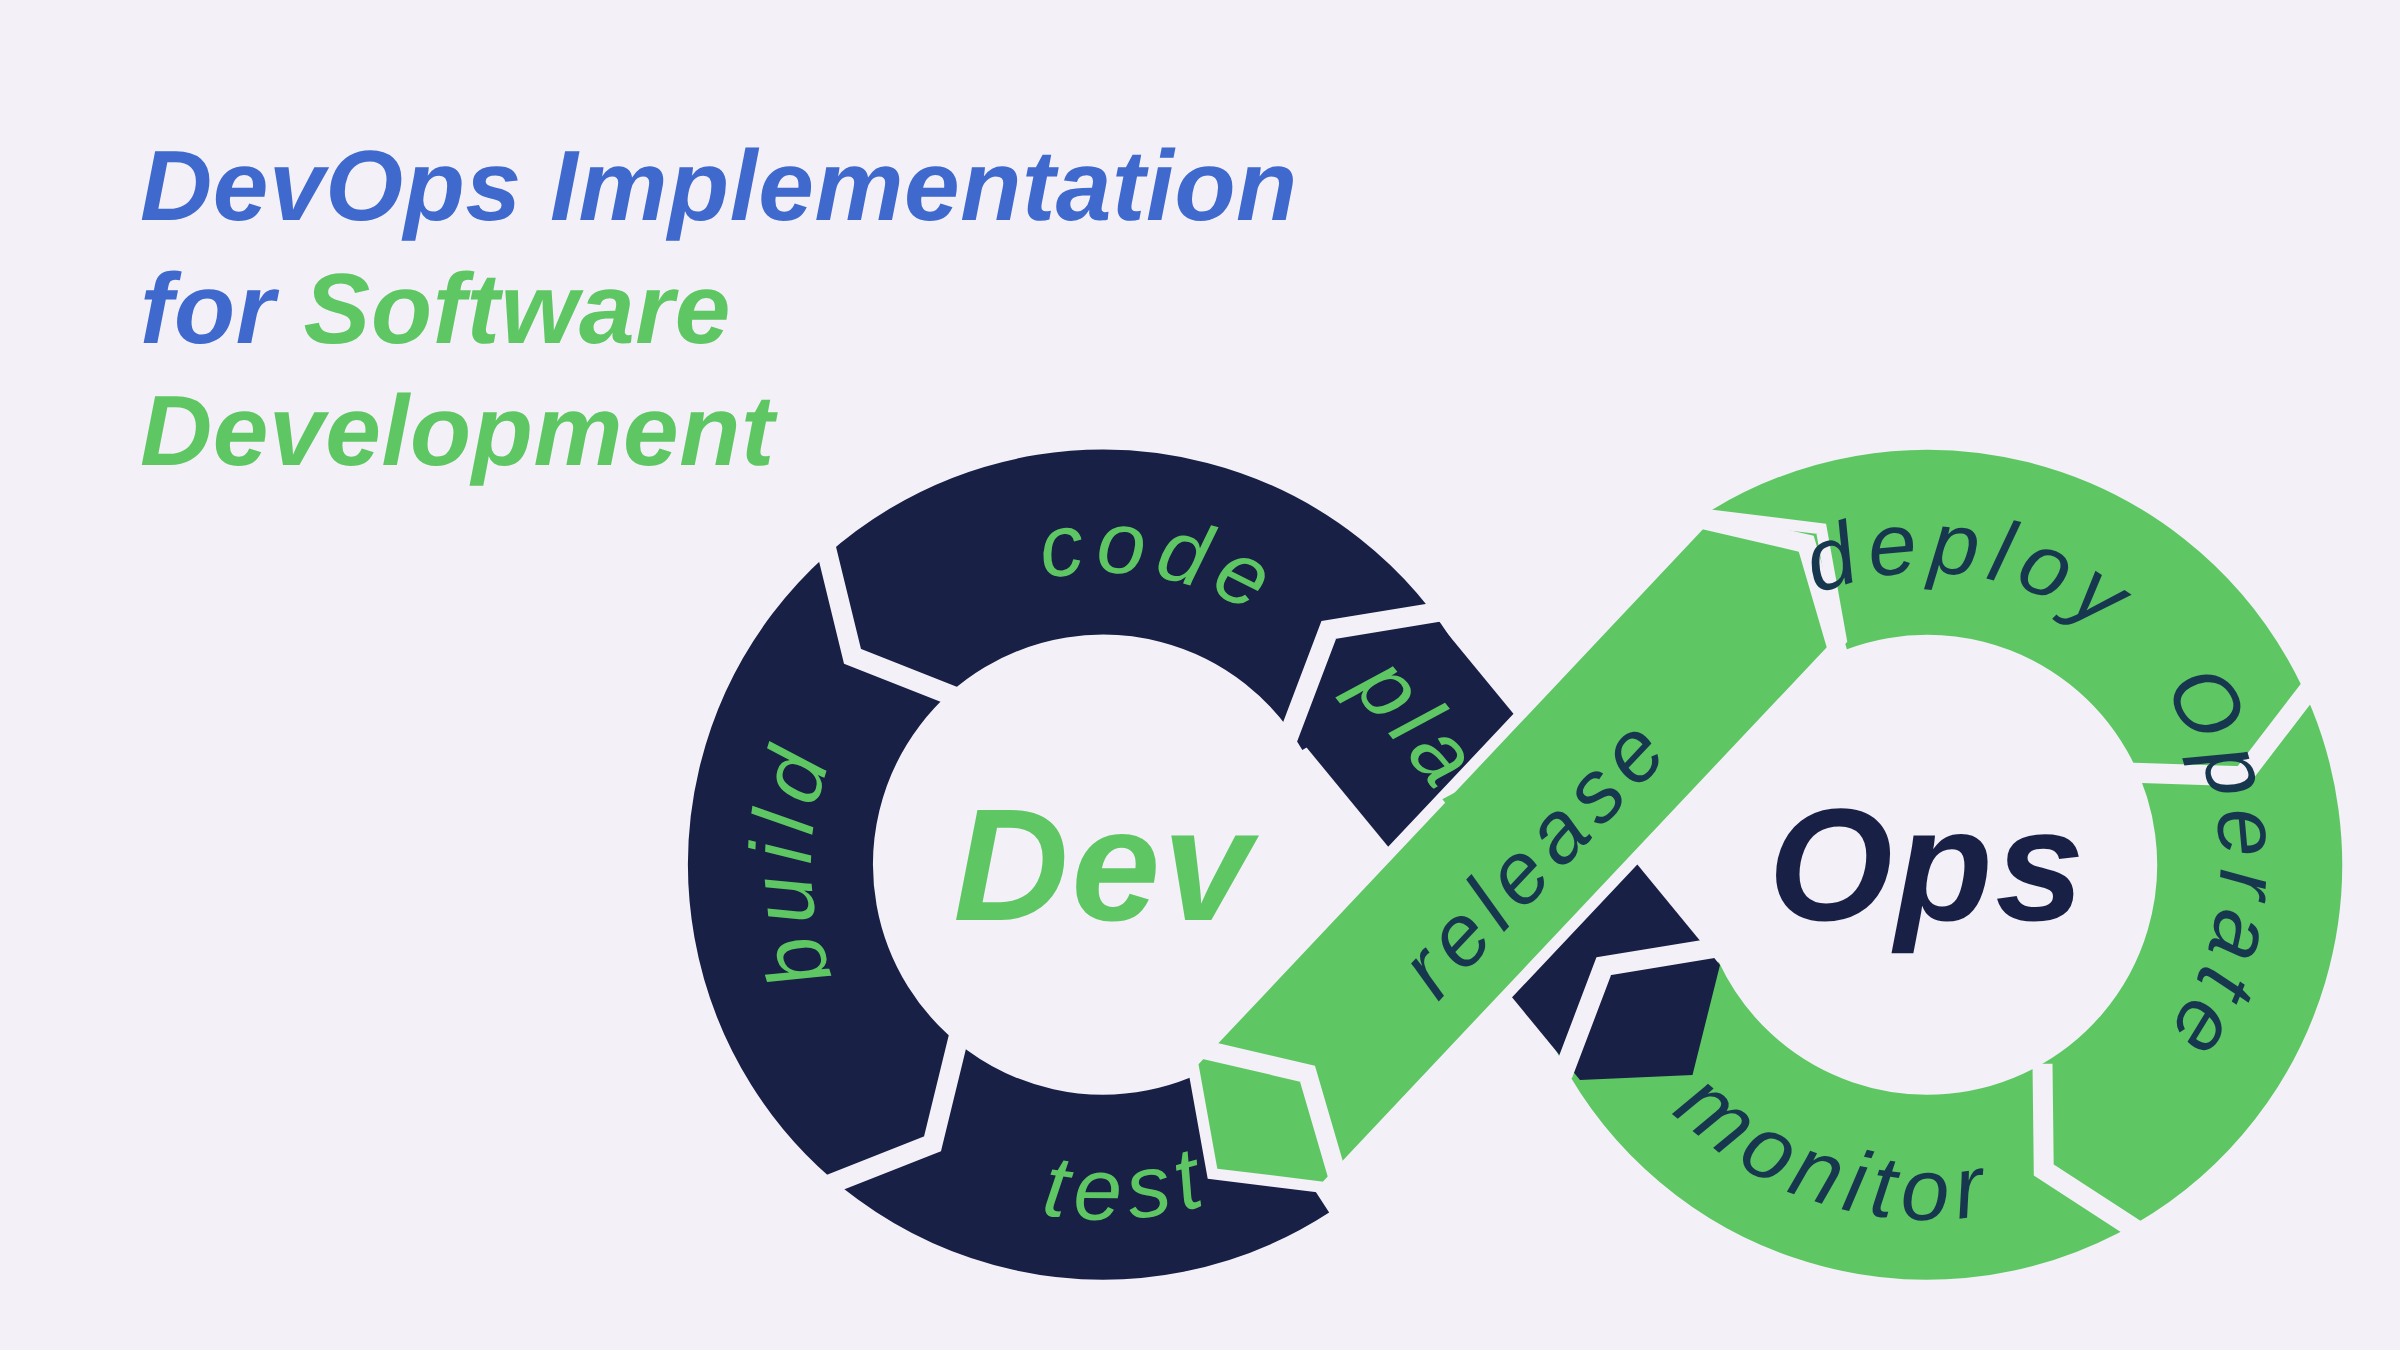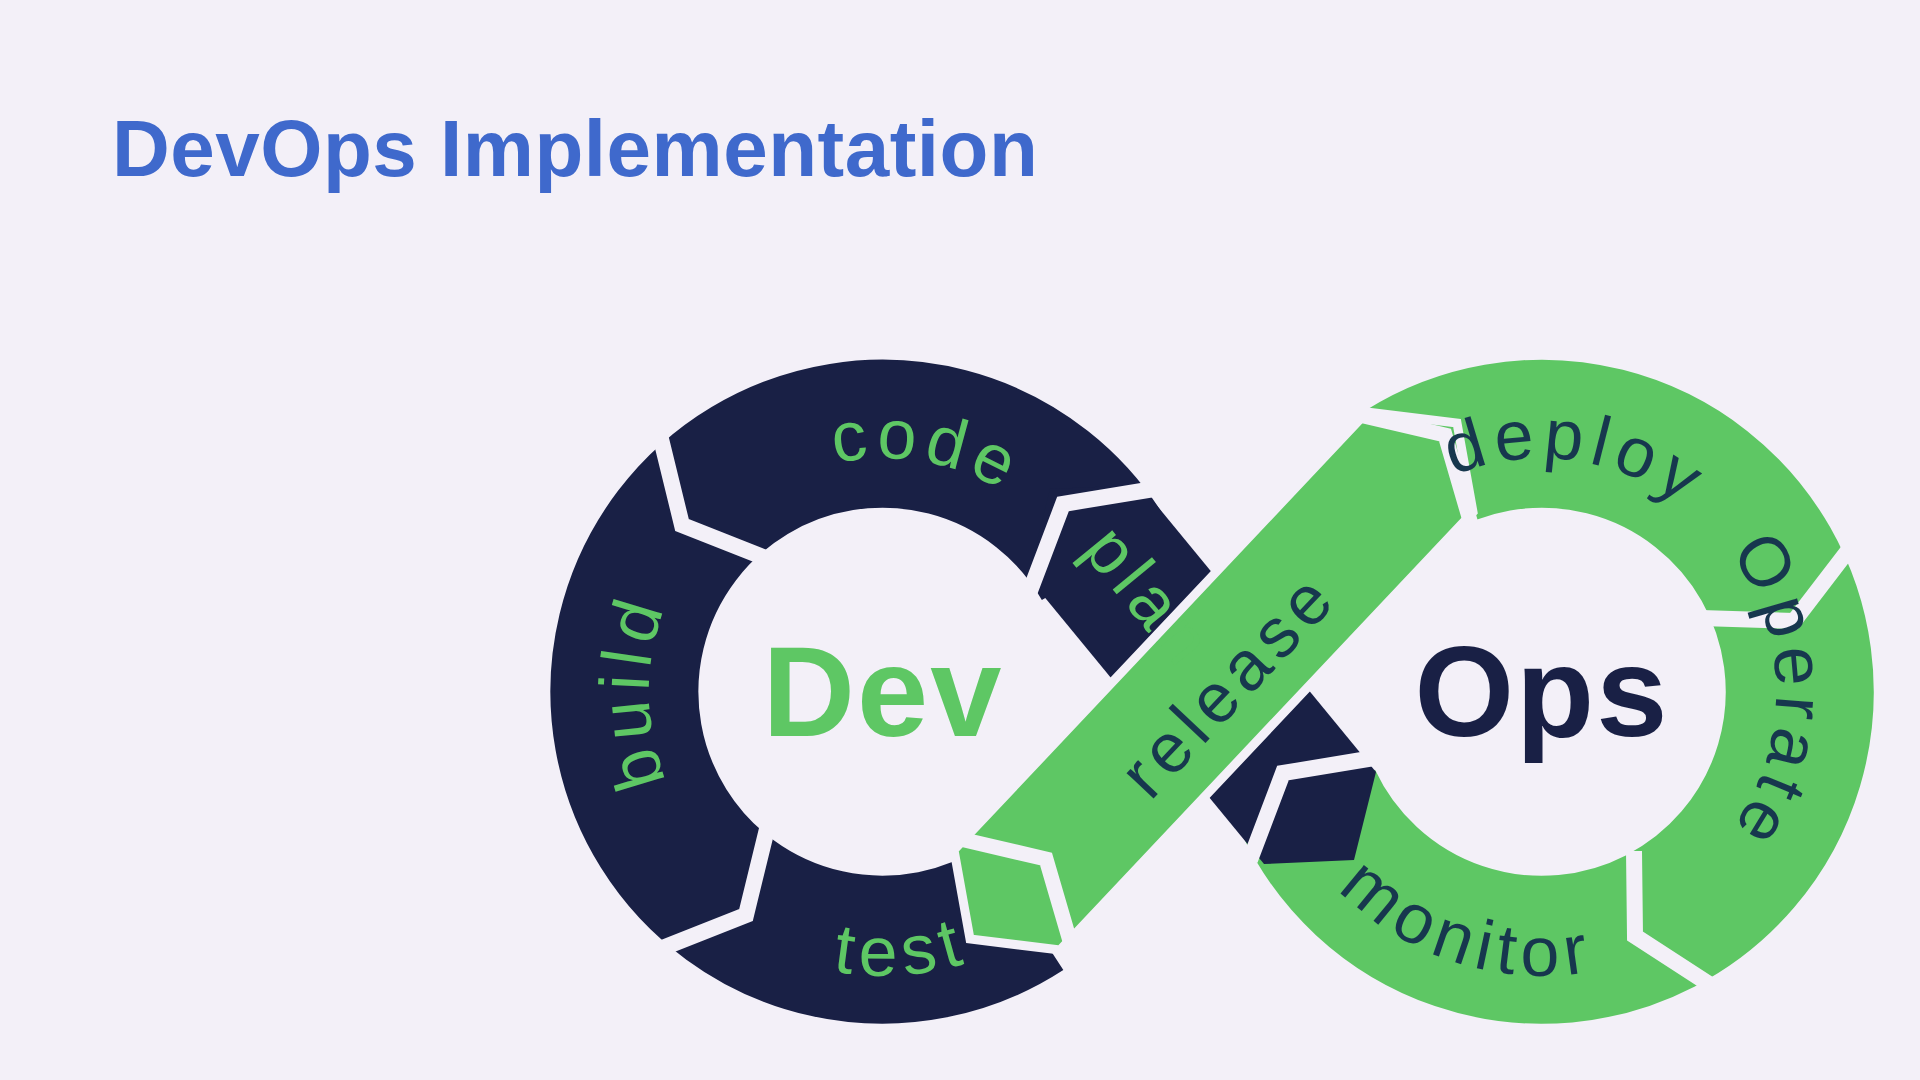--- a/index.html
+++ b/index.html
@@ -8,20 +8,21 @@
     width: 1920px;
     height: 1080px;
     overflow: hidden;
     background: #F3F0F8;
     font-family: "Liberation Sans", sans-serif;
   }
   .stage-wrap {
     position: relative;
     width: 1920px;
     height: 1080px;
+    font-style: italic;
   }
   .headline {
     position: absolute;
     left: 112px;
     top: 100px;
     font-weight: bold;
     font-size: 80px;
     line-height: 98px;
     letter-spacing: 0.5px;
     white-space: nowrap;
@@ -46,20 +47,22 @@
     letter-spacing: 2px;
   }
 </style>
 </head>
 <body>
 
 <div class="stage-wrap">
 
   <div class="headline">
     <div><span class="blue">DevOps Implementation</span></div>
+    <div><span class="blue">for</span><span>&nbsp;</span><span class="green">Software</span></div>
+    <div><span class="green">Development</span></div>
   </div>
 
   <svg class="diagram" width="1920" height="1080" viewBox="0 0 1920 1080">
 
     <defs>
 
       <path id="arc-code" d="M 733,513  A 234,234 0 0 1 1086,575"></path>
       <path id="arc-build" d="M 691,826  A 234,234 0 0 1 691,558"></path>
       <path id="arc-test" d="M 672,882  A 284,284 0 0 0 1118,851"></path>
       <path id="arc-deploy" d="M 1371,532 A 234,234 0 0 1 1750,586"></path>

